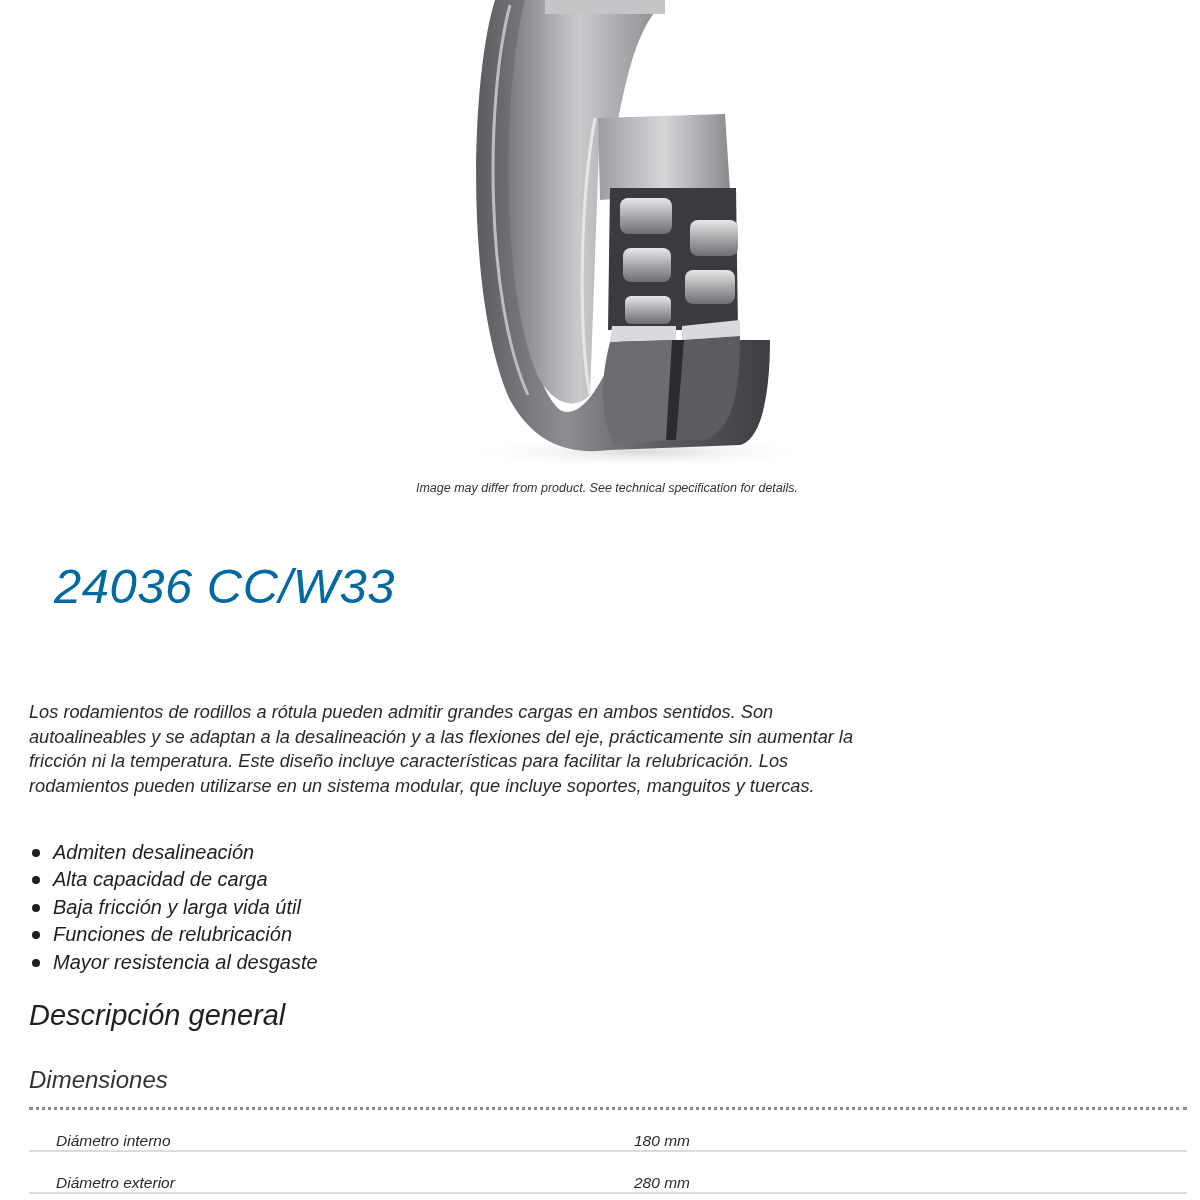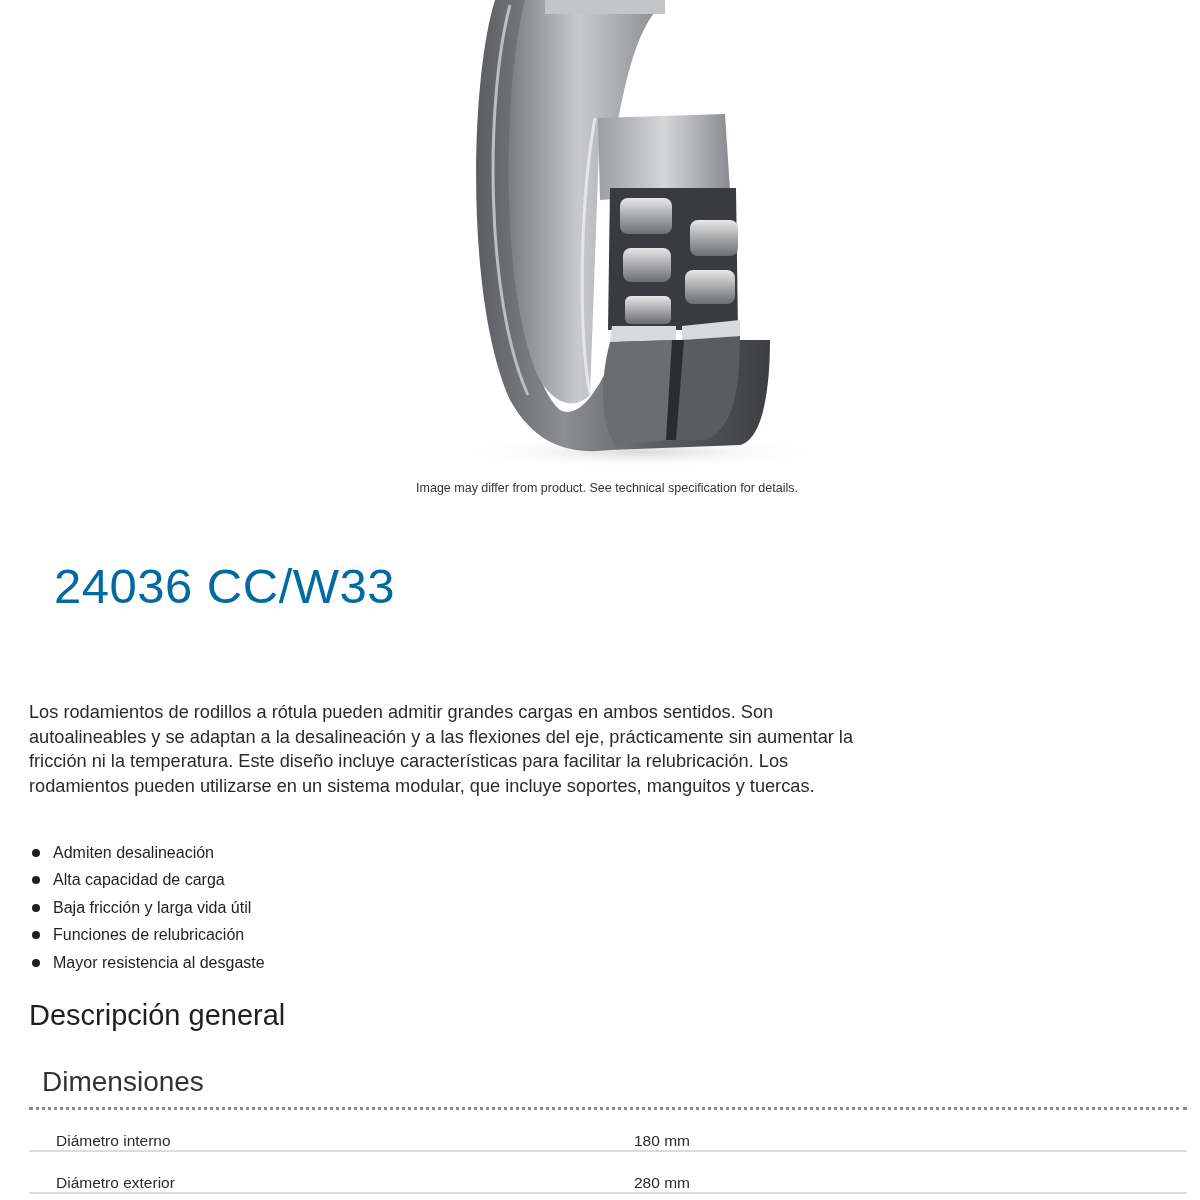--- a/index.html
+++ b/index.html
@@ -2,21 +2,21 @@
 <html><head>
   <meta charset="utf-8">
   <style>
     * { box-sizing: border-box; margin: 0; padding: 0; }
     html, body {
       width: 1200px; height: 1200px; overflow: hidden;
       background: #ffffff;
       font-family: "Liberation Sans", "DejaVu Sans", sans-serif;
       color: #1f1f1f;
     }
-    .page { position: relative; width: 1200px; height: 1200px; }
+    .page { position: relative; width: 1200px; height: 1200px; font-style: italic; }
 
     
     .product-image {
       position: absolute; left: 440px; top: 0; width: 380px; height: 470px;
     }
     .product-image svg { width: 100%; height: 100%; display: block; }
 
     .image-caption {
       position: absolute; left: 0; width: 1214px; top: 481px;
       text-align: center; font-size: 12.5px; color: #333;
@@ -31,35 +31,35 @@
       font-size: 20px; color: #1f1f1f;
     }
 
     .description {
       position: absolute; left: 29px; top: 700px; width: 830px;
       font-size: 18.2px; line-height: 24.6px; color: #2a2a2a;
     }
 
     .features {
       position: absolute; left: 29px; top: 839px; list-style: none;
-      font-size: 16px; line-height: 27.4px; color: #1f1f1f;
+      font-size: 20px; line-height: 27.4px; color: #1f1f1f;
     }
     .features li { position: relative; padding-left: 24px; }
     .features li .bullet {
       position: absolute; left: 3px; top: 10px; width: 8px; height: 8px;
       background: #1f1f1f; border-radius: 50%;
     }
 
     .section-heading {
       position: absolute; left: 29px; top: 999px;
       font-size: 29px; color: #1f1f1f; font-weight: 400;
     }
     .sub-heading {
       position: absolute; left: 29px; top: 1066px;
-      font-size: 28px; color: #333; font-weight: 400; margin-left: 13px;
+      font-size: 24px; color: #333; font-weight: 400;
     }
 
     .spec-table {
       position: absolute; left: 29px; top: 1107px; width: 1158px;
       border-top: 3px dotted #8a8a8a;
     }
     .spec-row {
       display: flex; align-items: flex-end; height: 42px;
       border-bottom: 2px solid #dcdcdc;
       font-size: 15.5px; color: #2a2a2a;

